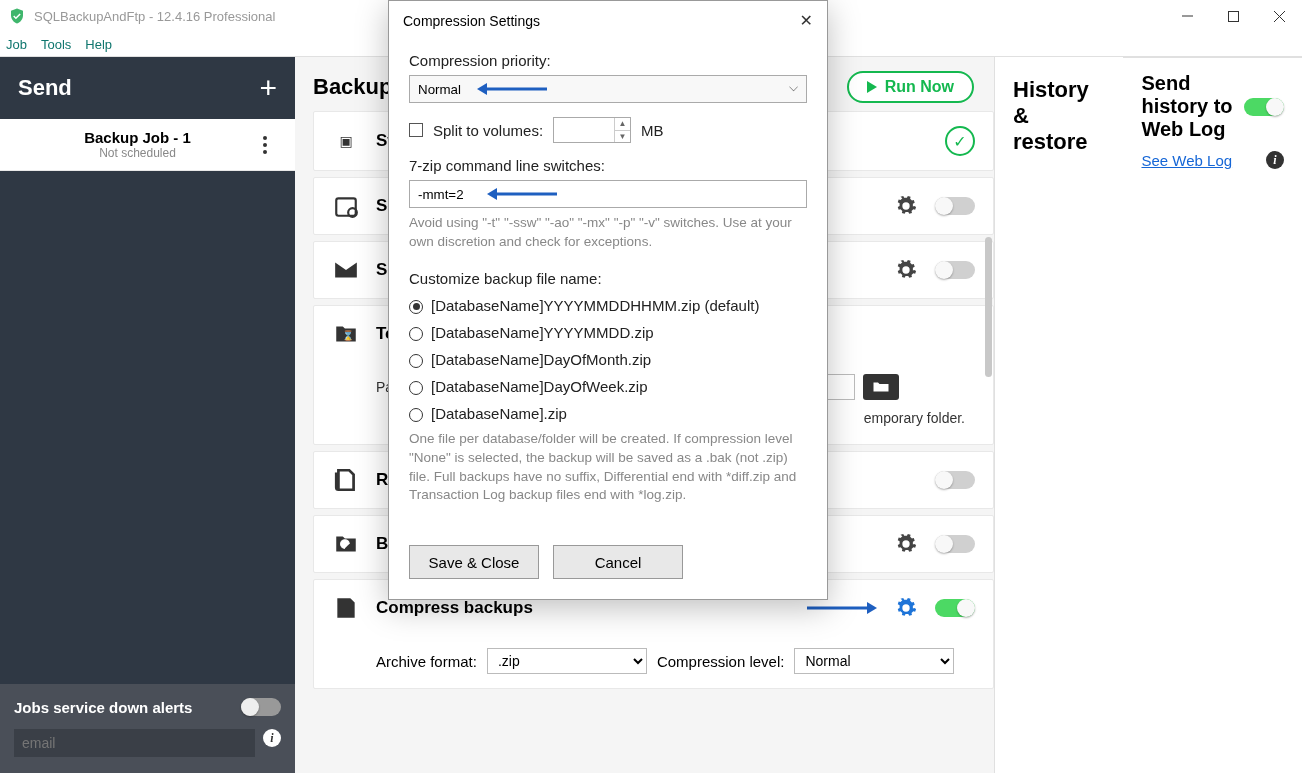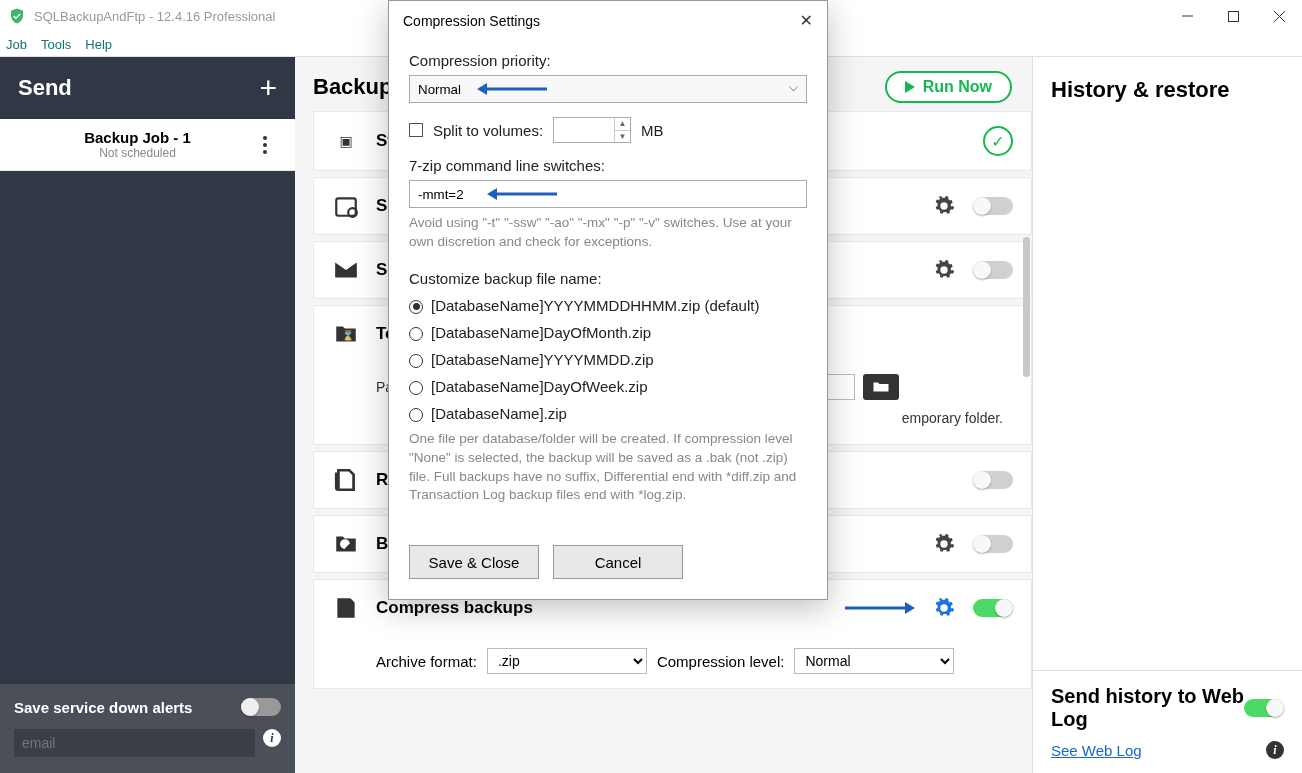--- a/index.html
+++ b/index.html
@@ -59,21 +59,21 @@
 .check-circle { width:30px; height:30px; border:2px solid #14b84f; border-radius:50%; display:flex; align-items:center; justify-content:center; color:#14b84f; font-size:16px; }
 
 .compress-body { padding:10px 0 0 44px; display:flex; align-items:center; gap:10px; font-size:15px; }
 .compress-body select { border:1px solid #bbb; padding:3px 6px; font-size:14px; background:#fff; min-width:160px; height:26px; }
 
 .temp-body { padding:10px 0 0 44px; font-size:14px; color:#333; display:flex; flex-direction:column; gap:10px; }
 .path-row { display:flex; align-items:center; gap:8px; }
 .path-row input { border:1px solid #bbb; padding:4px 6px; width:450px; height:26px; }
 .browse-btn { width:36px; height:26px; background:#333; border-radius:3px; display:flex; align-items:center; justify-content:center; }
 
-.rightpane { width: 270px; border-left:1px solid #e0e0e0; display:flex; flex-direction:column; background:#fff; }
+.rightpane { width: 308px; border-left:1px solid #e0e0e0; display:flex; flex-direction:row; background:#fff; }
 .righttitle { font-size:22px; font-weight:600; padding:20px 18px; }
 .right-spacer { flex:1; }
 .right-bottom { border-top:1px solid #e0e0e0; padding:14px 18px; }
 .rb-row { display:flex; align-items:center; }
 .rb-label { font-size:20px; font-weight:600; flex:1; }
 .weblink { color:#1566d6; text-decoration:underline; font-size:15px; margin-top:10px; display:inline-block; }
 
 .dialog { position:absolute; left:388px; top:0; width:440px; background:#fff; border:1px solid #999; box-shadow:0 8px 30px rgba(0,0,0,.25); z-index:10; }
 .dlg-title { display:flex; align-items:center; padding:10px 14px; font-size:14px; }
 .dlg-title .x { margin-left:auto; font-size:16px; color:#333; }
@@ -149,21 +149,21 @@
       </div>
       <div class="job-more">
           <span></span>
           <span></span>
           <span></span>
         </div>
     </div>
     <div class="left-spacer"></div>
     <div class="left-bottom">
       <div class="service-row">
-        <div class="service-label">Save service down alerts</div>
+        <div class="service-label">Jobs service down alerts</div>
         <div class="toggle dark">
             <div class="knob"></div>
           </div>
       </div>
       <div class="email-row">
         <input class="email-input" placeholder="email" style="">
         <div class="info-circle">i</div>
       </div>
     </div>
   </div>
@@ -367,25 +367,25 @@
     <div class="hint">Avoid using "-t" "-ssw" "-ao" "-mx" "-p" "-v" switches. Use at your own discretion and check for exceptions.</div>
 
     <label class="lbl" style="margin-top:18px;">Customize backup file name:</label>
     <div class="radio-list">
       <div class="radio-row">
           <span class="radio on"></span>
           <span>[DatabaseName]YYYYMMDDHHMM.zip (default)</span>
         </div>
       <div class="radio-row">
           <span class="radio"></span>
-          <span>[DatabaseName]DayOfMonth.zip</span>
+          <span>[DatabaseName]YYYYMMDD.zip</span>
         </div>
       <div class="radio-row">
           <span class="radio"></span>
-          <span>[DatabaseName]YYYYMMDD.zip</span>
+          <span>[DatabaseName]DayOfMonth.zip</span>
         </div>
       <div class="radio-row">
           <span class="radio"></span>
           <span>[DatabaseName]DayOfWeek.zip</span>
         </div>
       <div class="radio-row">
           <span class="radio"></span>
           <span>[DatabaseName].zip</span>
         </div>
     </div>

